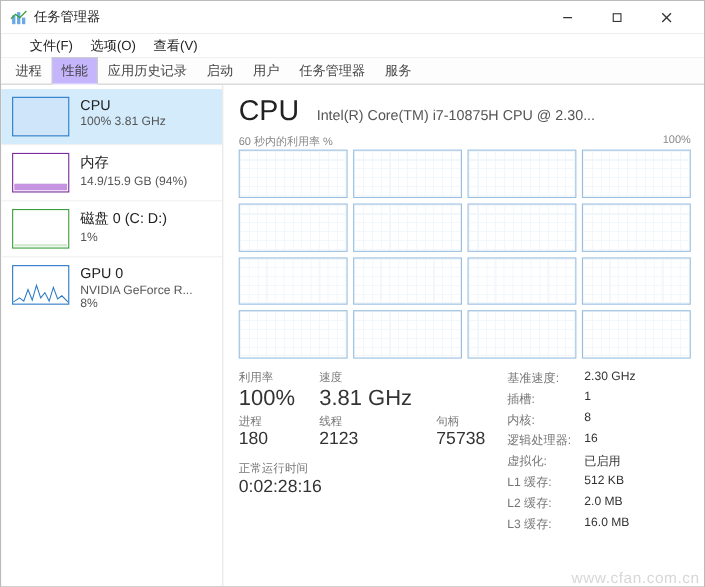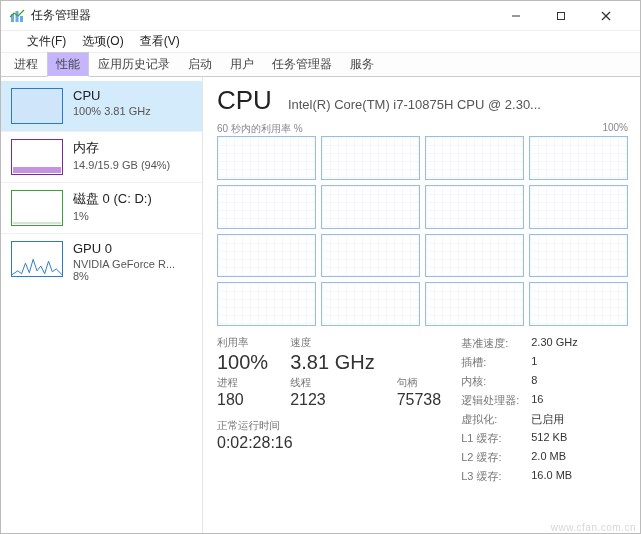--- a/index.html
+++ b/index.html
@@ -171,21 +171,21 @@
     row-gap: 4px;
     align-content: start;
     font-size: 11px;
     color: #555;
   }
   .sr-label { color: #777; }
   .sr-value { color: #333; }
   .watermark {
     position: absolute;
     right: 4px; bottom: 2px;
-    font-size: 10px;
+    font-size: 14px;
     color: #d7d7d7;
     letter-spacing: 0.5px;
     padding-left: 32px;
   }
 </style>
 </head>
 <body>
 
 <div class="titlebar">
   <span class="app-icon">

